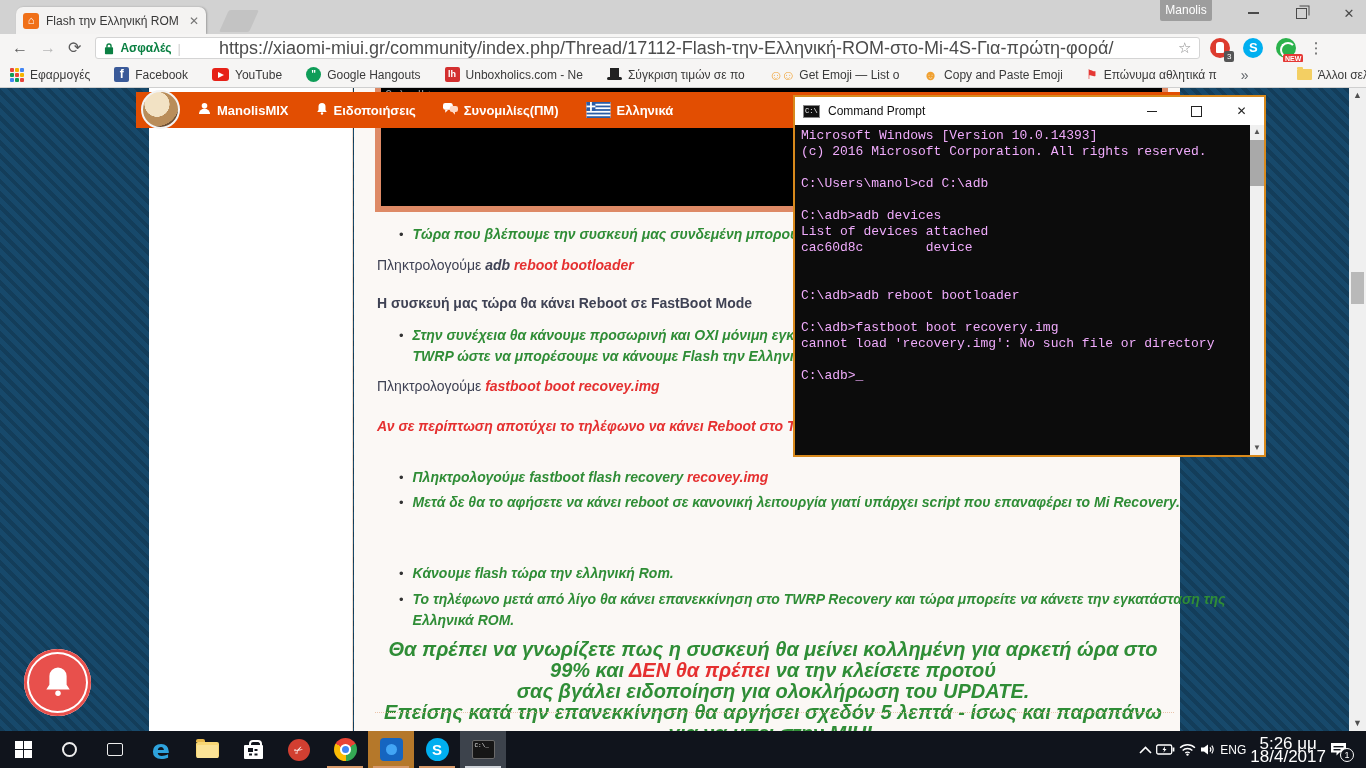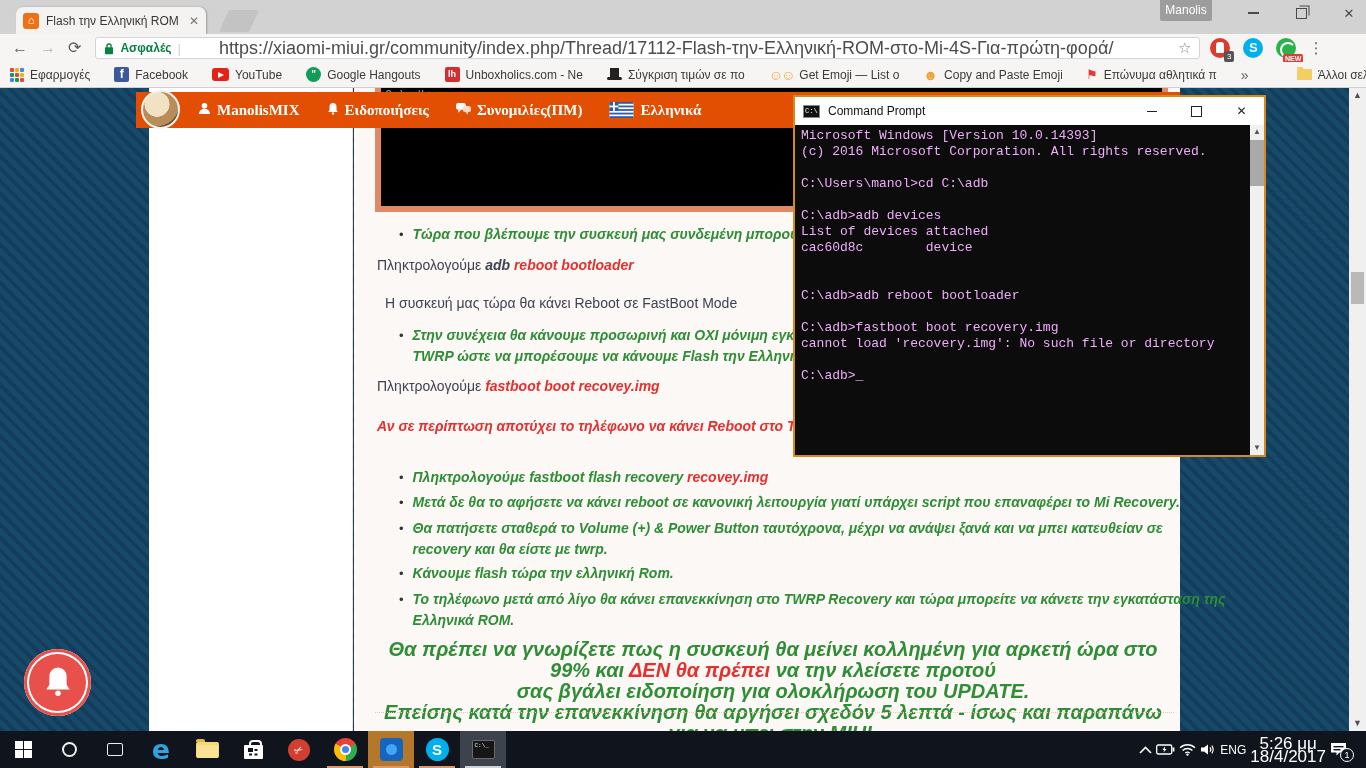--- a/index.html
+++ b/index.html
@@ -69,21 +69,21 @@
   .bm-div { width:1px; height:16px; background:#d0d0d0; }
   .ic-folder { position:relative; width:15px; height:11px; background:#f3cf63; border-radius:1px; }
   .ic-folder::before { content:""; position:absolute; left:0; top:-2px; width:6px; height:2px; background:#f3cf63; border-radius:1px 1px 0 0; }
 
   
   .viewport { position:absolute; left:0; top:88px; width:1366px; height:643px; background:#17496b; overflow:hidden; }
   .stripes { position:absolute; inset:0; background:repeating-linear-gradient(45deg, rgba(0,0,0,.16) 0 4px, rgba(0,0,0,0) 4px 9px); }
   .post-col { position:absolute; left:149px; top:0; width:204px; height:643px; background:#fff; border-right:1px solid #f3ddcd; }
   .content-panel { position:absolute; left:354px; top:0; width:826px; height:643px; background:#fbf8f5; }
   .embed-image { position:absolute; left:375px; top:-8px; width:793px; height:132px; background:#000; border:6px solid #de8a66; color:#9a9a9a; font-family:"Liberation Mono","DejaVu Sans Mono",monospace; font-size:12px; padding:3px 4px; }
-  .forum-nav { position:absolute; left:136px; top:4px; width:1044px; height:36px; background:#e24e02; display:flex; align-items:center; padding-left:62px; gap:27px; color:#fff; font-size:15px; font-weight:bold;font-family:Liberation Serif, serif; }
+  .forum-nav { position:absolute; left:136px; top:4px; width:1044px; height:36px; background:#e24e02; display:flex; align-items:center; padding-left:62px; gap:27px; color:#fff; font-size:13px; font-weight:bold; }
   .nav-item { display:flex; align-items:center; gap:6px; }
   .avatar { position:absolute; left:5px; top:-2px; width:39px; height:39px; border-radius:50%; border:2px solid #f3f3f3; background:radial-gradient(circle at 40% 35%, #f2e2c4 0 40%, #b98d5a 41% 70%, #6e4f33 71%); }
   .nav-flag { display:flex; }
 
   .post-text { position:absolute; font-size:14px; line-height:20px; white-space:nowrap; }
   .g { color:#2f8d36; font-weight:bold; font-style:italic; }
   .r { color:#e53030; font-weight:bold; font-style:italic; }
   .d { color:#3f4254; }
   .di { color:#3f4254; font-weight:bold; font-style:italic; }
   .bullet { position:absolute; font-size:14px; line-height:21px; white-space:nowrap; display:flex; gap:9px; }
@@ -214,40 +214,36 @@
       </span>
     </div>
 
     <div class="bullet" style="left:399px; top:136px;">
       <span class="dot"></span>
       <span class="g">Τώρα που βλέπουμε την συσκευή μας συνδεμένη μπορούμε ν</span>
     </div>
     <div class="post-text" style="left:377px; top:167px;">
       <span class="d">Πληκτρολογούμε </span><span class="di">adb </span><span class="r">reboot bootloader</span>
     </div>
-    <div class="post-text d" style="left:385px; top:205px;">Η συσκευή μας τώρα θα κάνει Reboot σε FastBoot Mode</div>
+    <div class="post-text d" style="left:377px; top:205px;font-weight:bold;">Η συσκευή μας τώρα θα κάνει Reboot σε FastBoot Mode</div>
     <div class="bullet" style="left:399px; top:237px;">
       <span class="dot"></span>
       <span class="g"><span>Στην συνέχεια θα κάνουμε προσωρινή και ΟΧΙ μόνιμη εγκατά</span><br><span>TWRP ώστε να μπορέσουμε να κάνουμε Flash την Ελληνική R</span></span>
     </div>
     <div class="post-text" style="left:377px; top:288px;">
       <span class="d">Πληκτρολογούμε </span><span class="r">fastboot boot recovey.img</span>
     </div>
     <div class="post-text r" style="left:377px; top:328px;">Αν σε περίπτωση αποτύχει το τηλέφωνο να κάνει Reboot στο TWRP</div>
     <div class="bullet" style="left:399px; top:379px;">
       <span class="dot"></span>
       <span><span class="g">Πληκτρολογούμε fastboot flash recovery </span><span class="r">recovey.img</span></span>
     </div>
     <div class="bullet" style="left:399px; top:404px;">
       <span class="dot"></span>
       <span class="g">Μετά δε θα το αφήσετε να κάνει reboot σε κανονική λειτουργία γιατί υπάρχει script που επαναφέρει το Mi Recovery.</span>
-    </div>
-    <div class="bullet" style="left:399px; top:430px;">
-      <span class="dot"></span>
-      <span class="g"><span>Θα πατήσετε σταθερά το Volume (+) &amp; Power Button ταυτόχρονα, μέχρι να ανάψει ξανά και να μπει κατευθείαν σε</span><br><span>recovery και θα είστε με twrp.</span></span>
     </div>
     <div class="bullet" style="left:399px; top:475px;">
       <span class="dot"></span>
       <span class="g">Κάνουμε flash τώρα την ελληνική Rom.</span>
     </div>
     <div class="bullet" style="left:399px; top:501px;">
       <span class="dot"></span>
       <span class="g"><span>Το τηλέφωνο μετά από λίγο θα κάνει επανεκκίνηση στο TWRP Recovery και τώρα μπορείτε να κάνετε την εγκατάσταση της</span><br><span>Ελληνικά ROM.</span></span>
     </div>
     <div class="footer-block">

